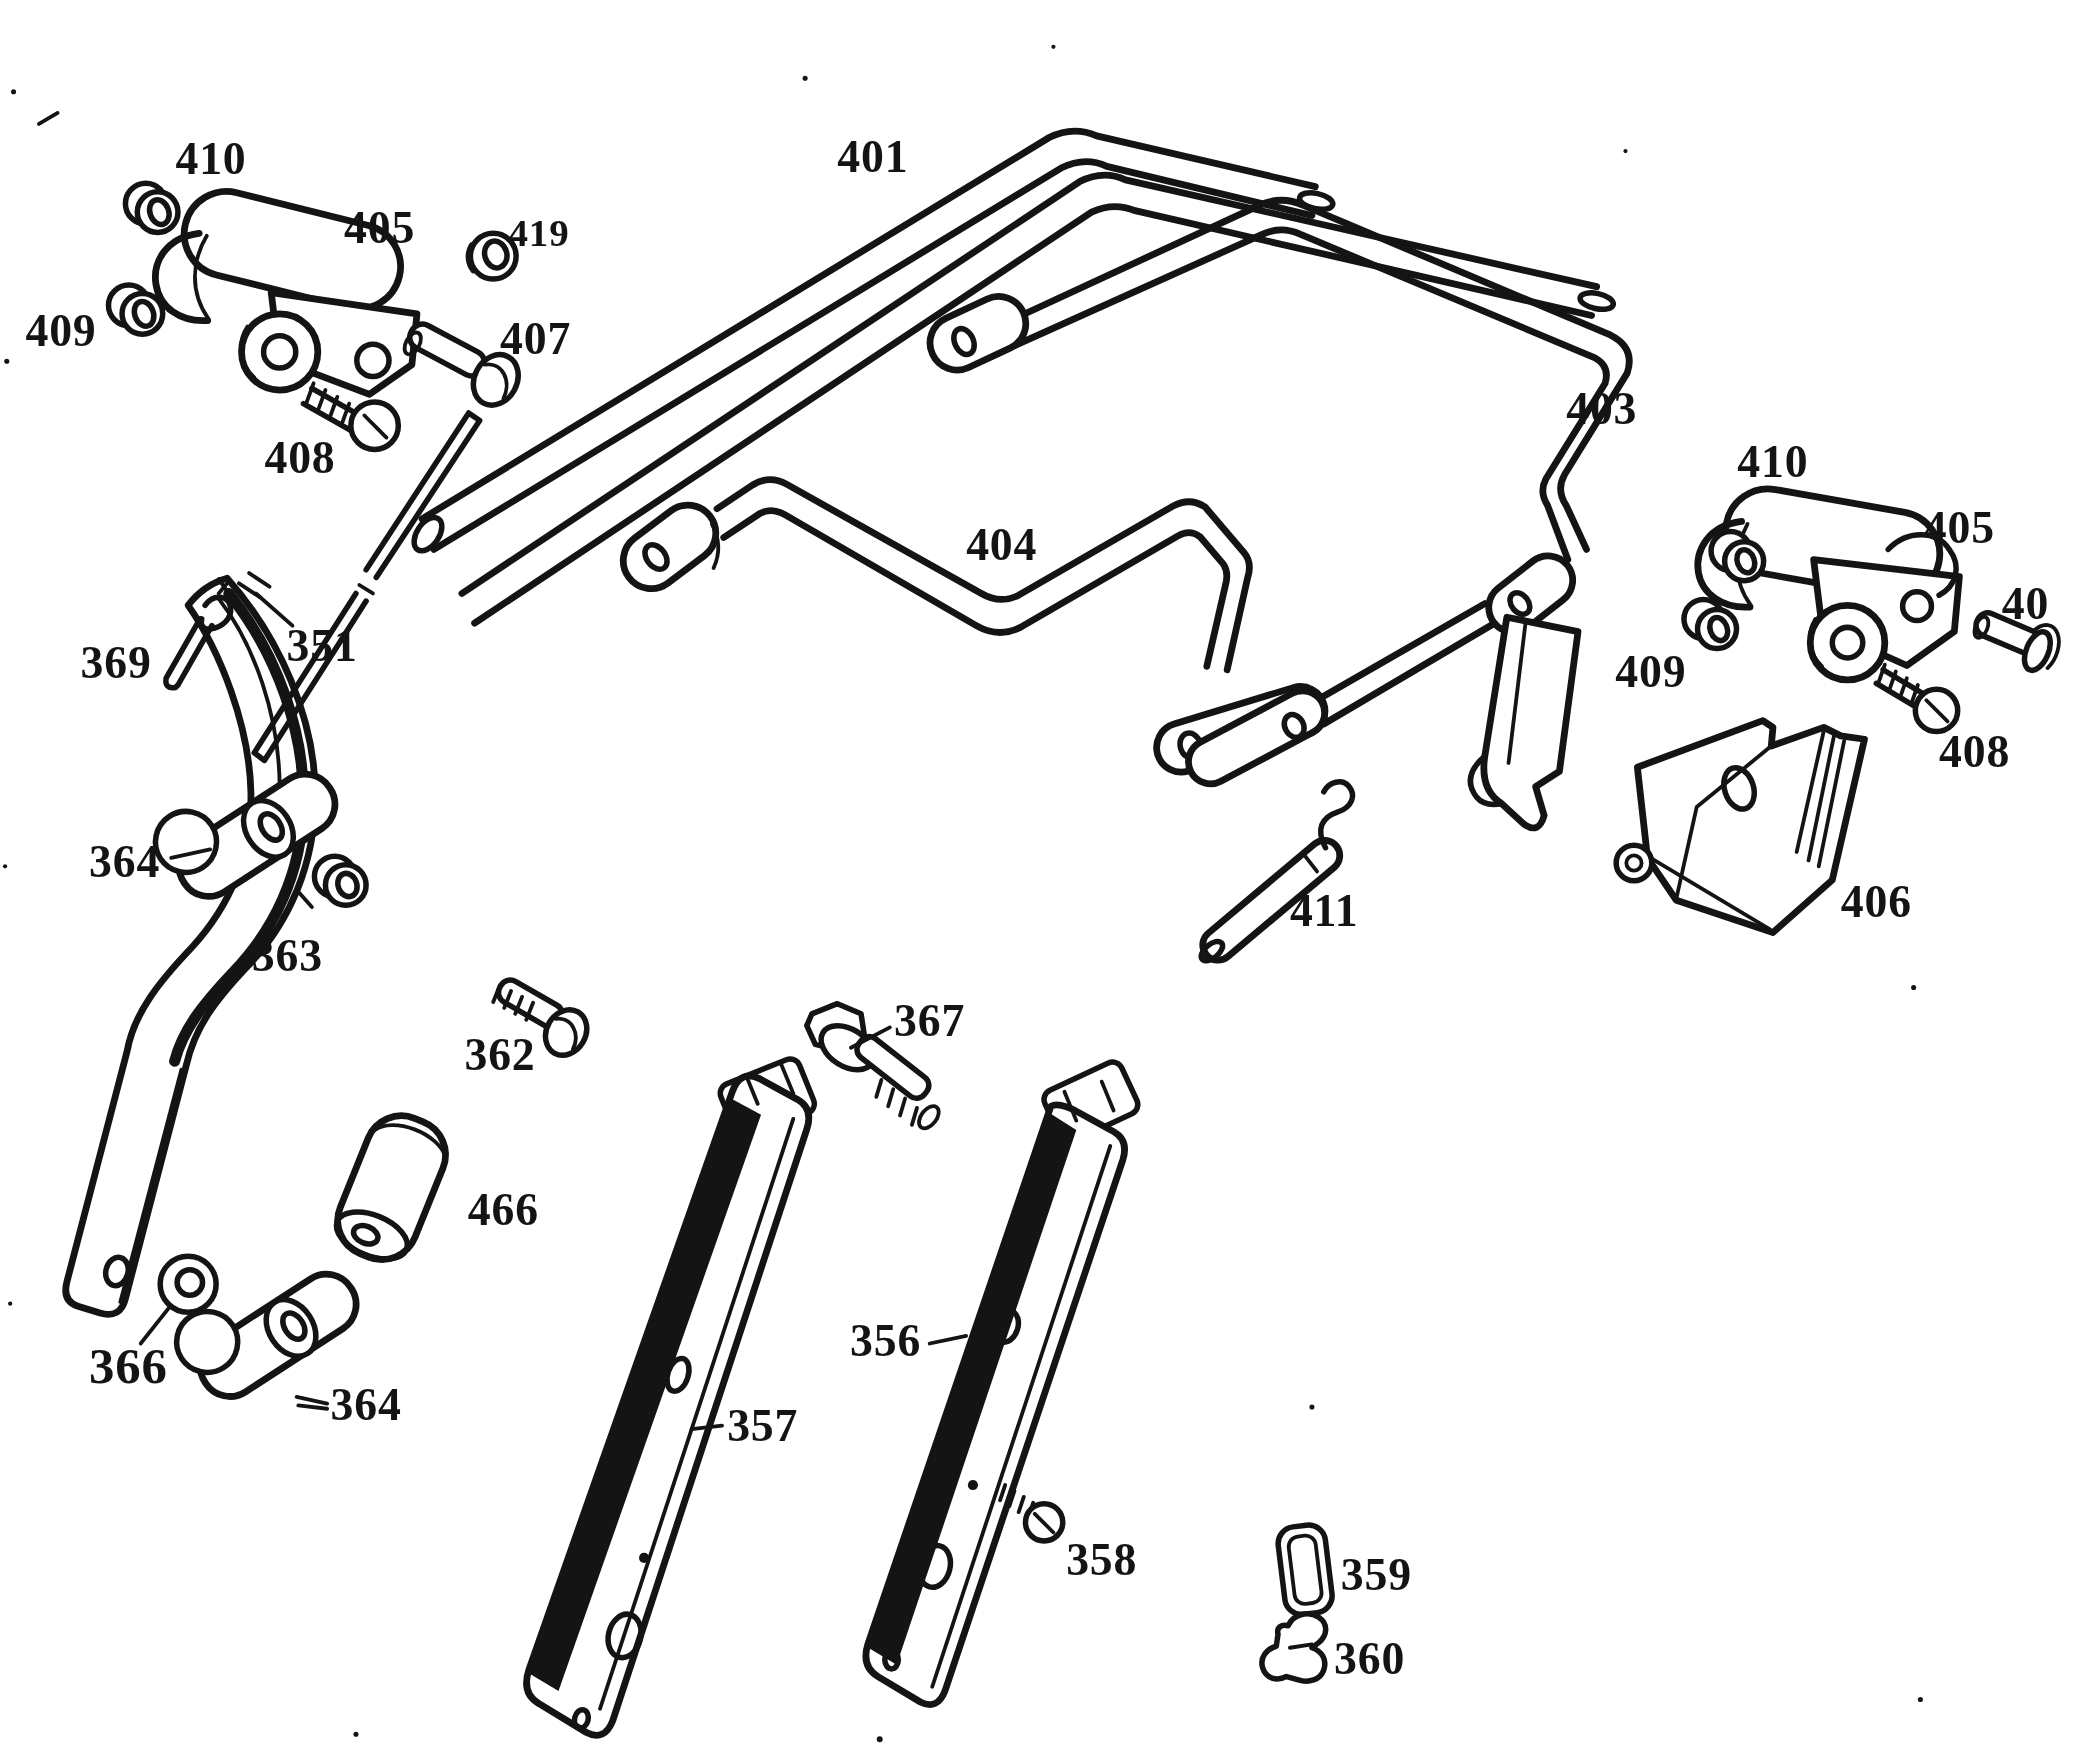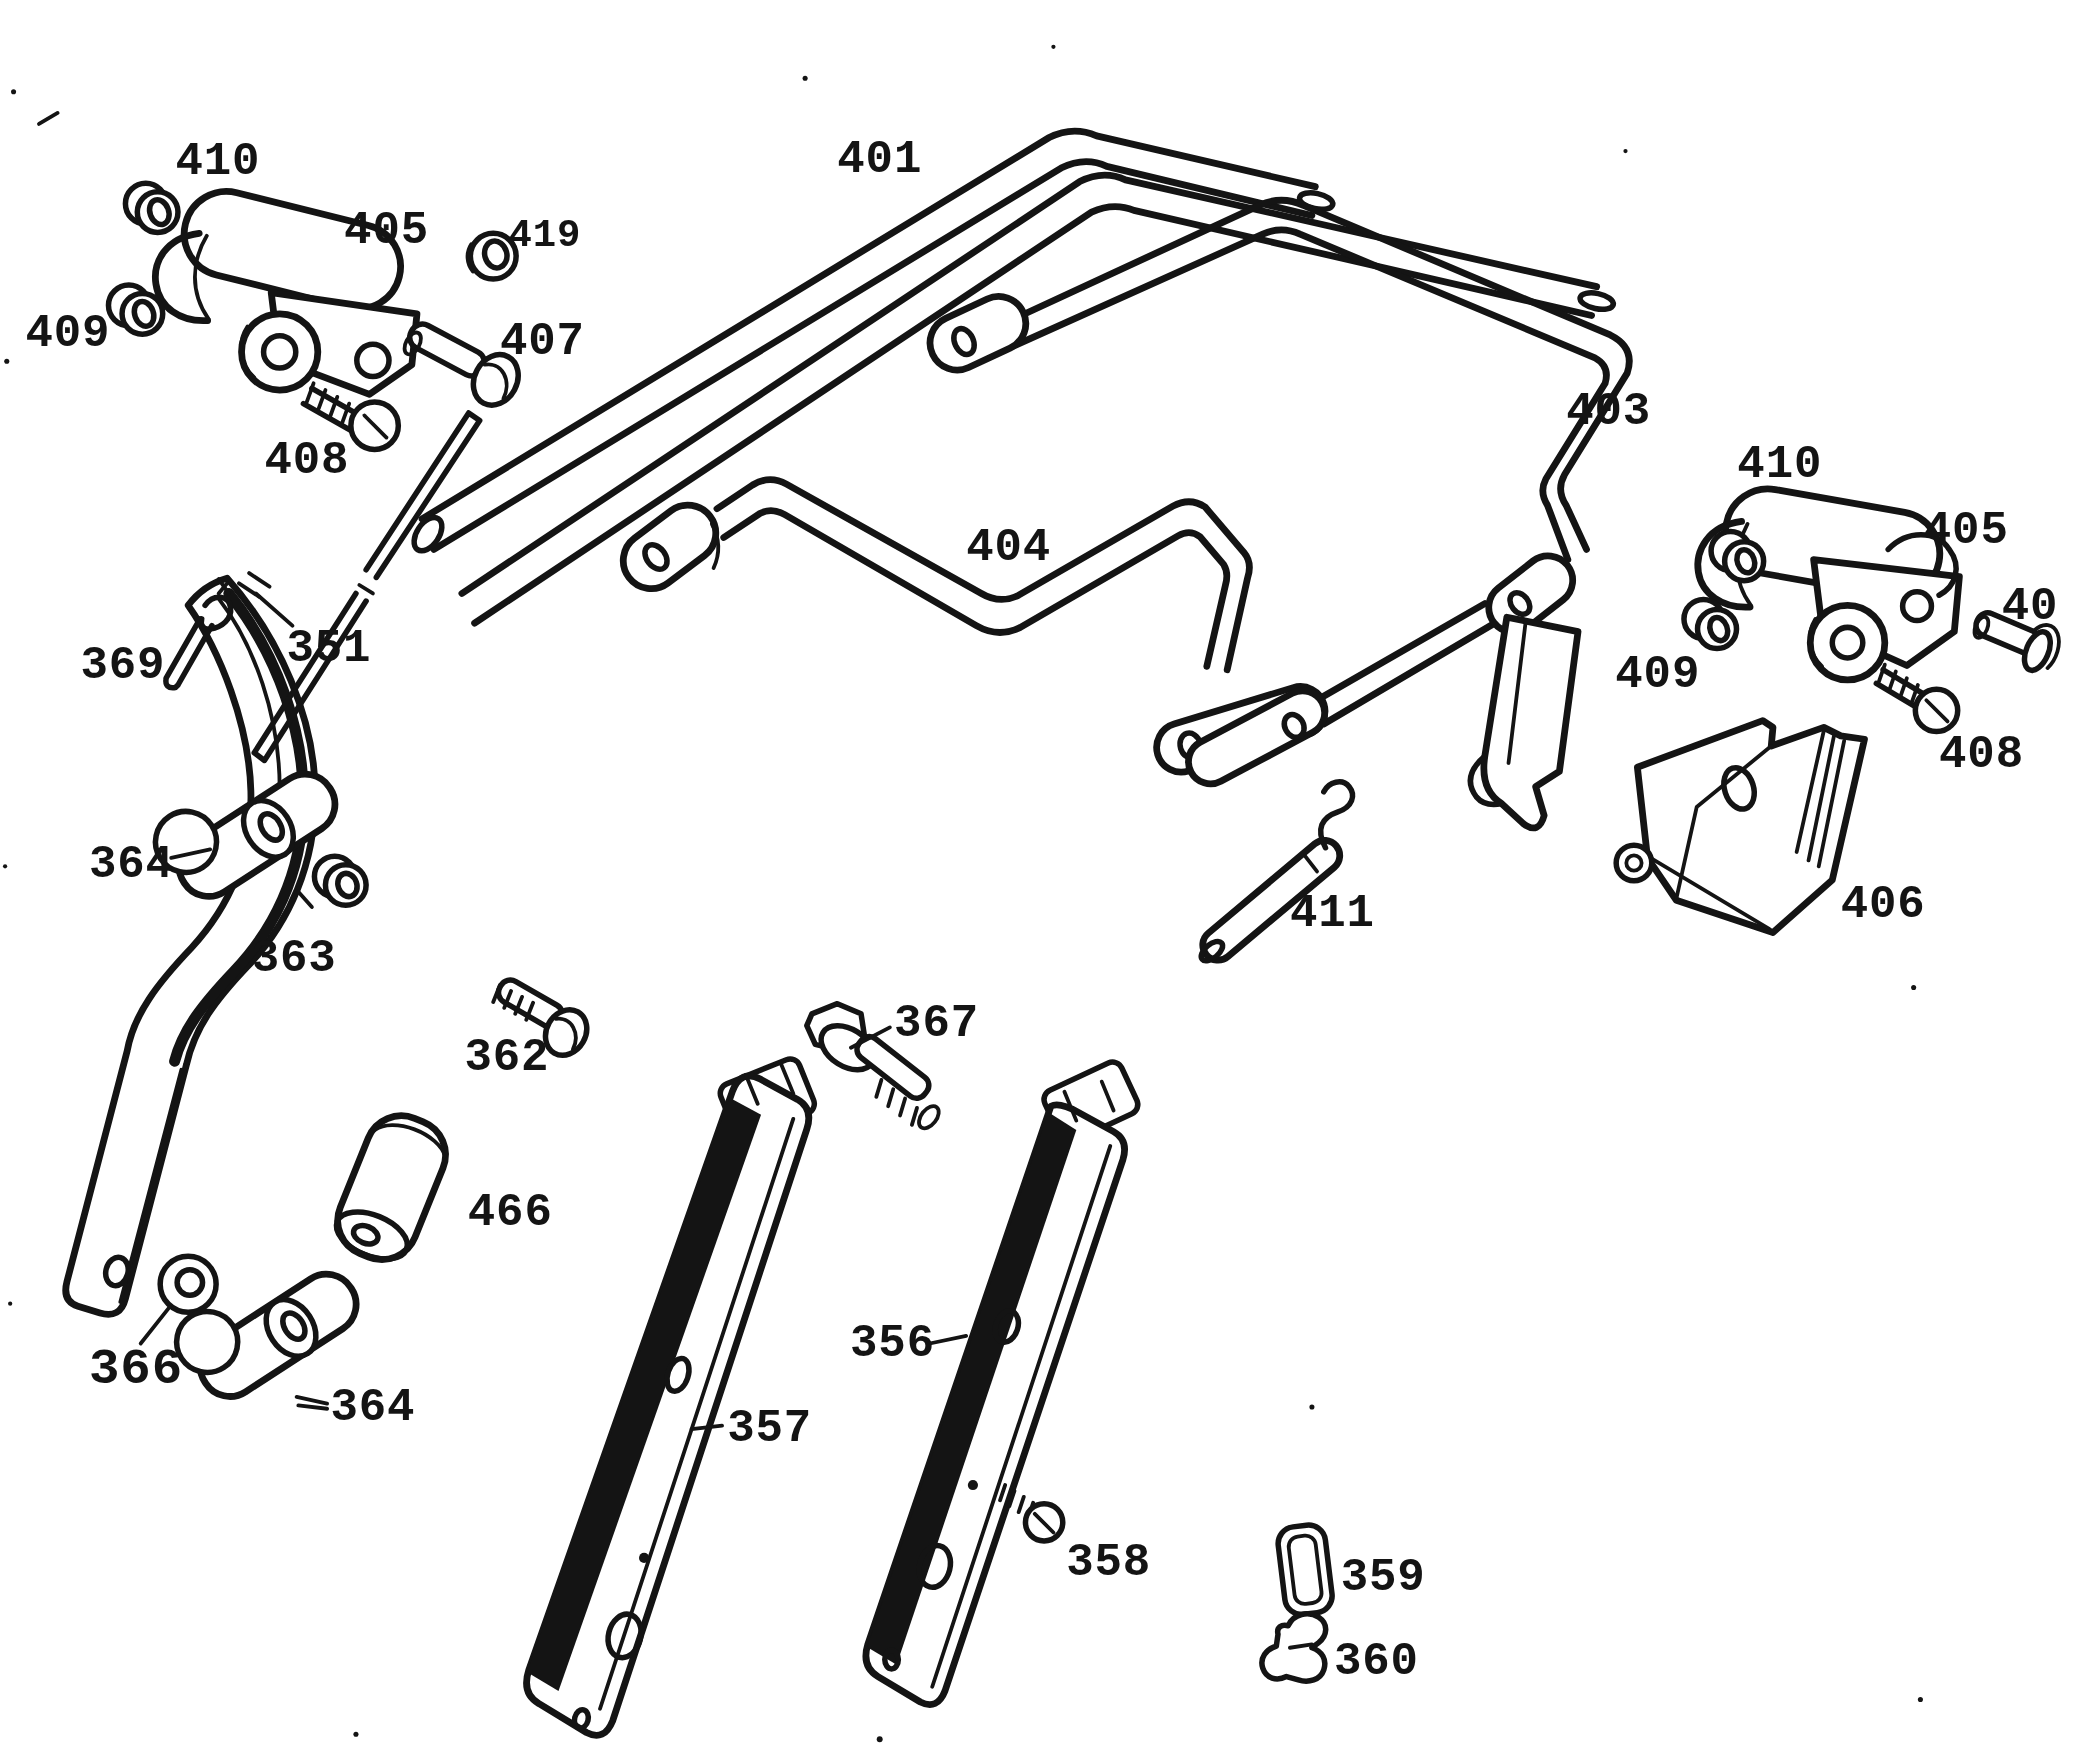--- a/index.html
+++ b/index.html
@@ -1,17 +1,17 @@
 <!DOCTYPE html>
 <html style="font-size:13.6px"><head>
 <meta charset="utf-8">
 <style>
   html,body{margin:0;padding:0;background:#e8e8e8;}
   .stage{position:relative;width:2095px;height:1759px;background:#ffffff;overflow:hidden;
-         font-family:Liberation Mono, monospace;}
+         font-family:Liberation Serif, serif;}
   svg{position:absolute;left:0;top:0;}
   .ln{fill:none;stroke:#141414;stroke-width:8;stroke-linecap:round;stroke-linejoin:round;}
   .ln6{fill:none;stroke:#141414;stroke-width:6.5;stroke-linecap:round;stroke-linejoin:round;}
   .ln4{fill:none;stroke:#141414;stroke-width:4.5;stroke-linecap:round;stroke-linejoin:round;}
   .wh{fill:#ffffff;stroke:#141414;stroke-width:8;stroke-linejoin:round;}
   .wh6{fill:#ffffff;stroke:#141414;stroke-width:6.5;stroke-linejoin:round;}
   .blk{fill:#141414;stroke:none;}
   .lbl{fill:#141414;font-weight:bold;font-size:54px;letter-spacing:1px;}
   .lbl.small{font-size:46px;}
   .dot{fill:#141414;stroke:none;}

